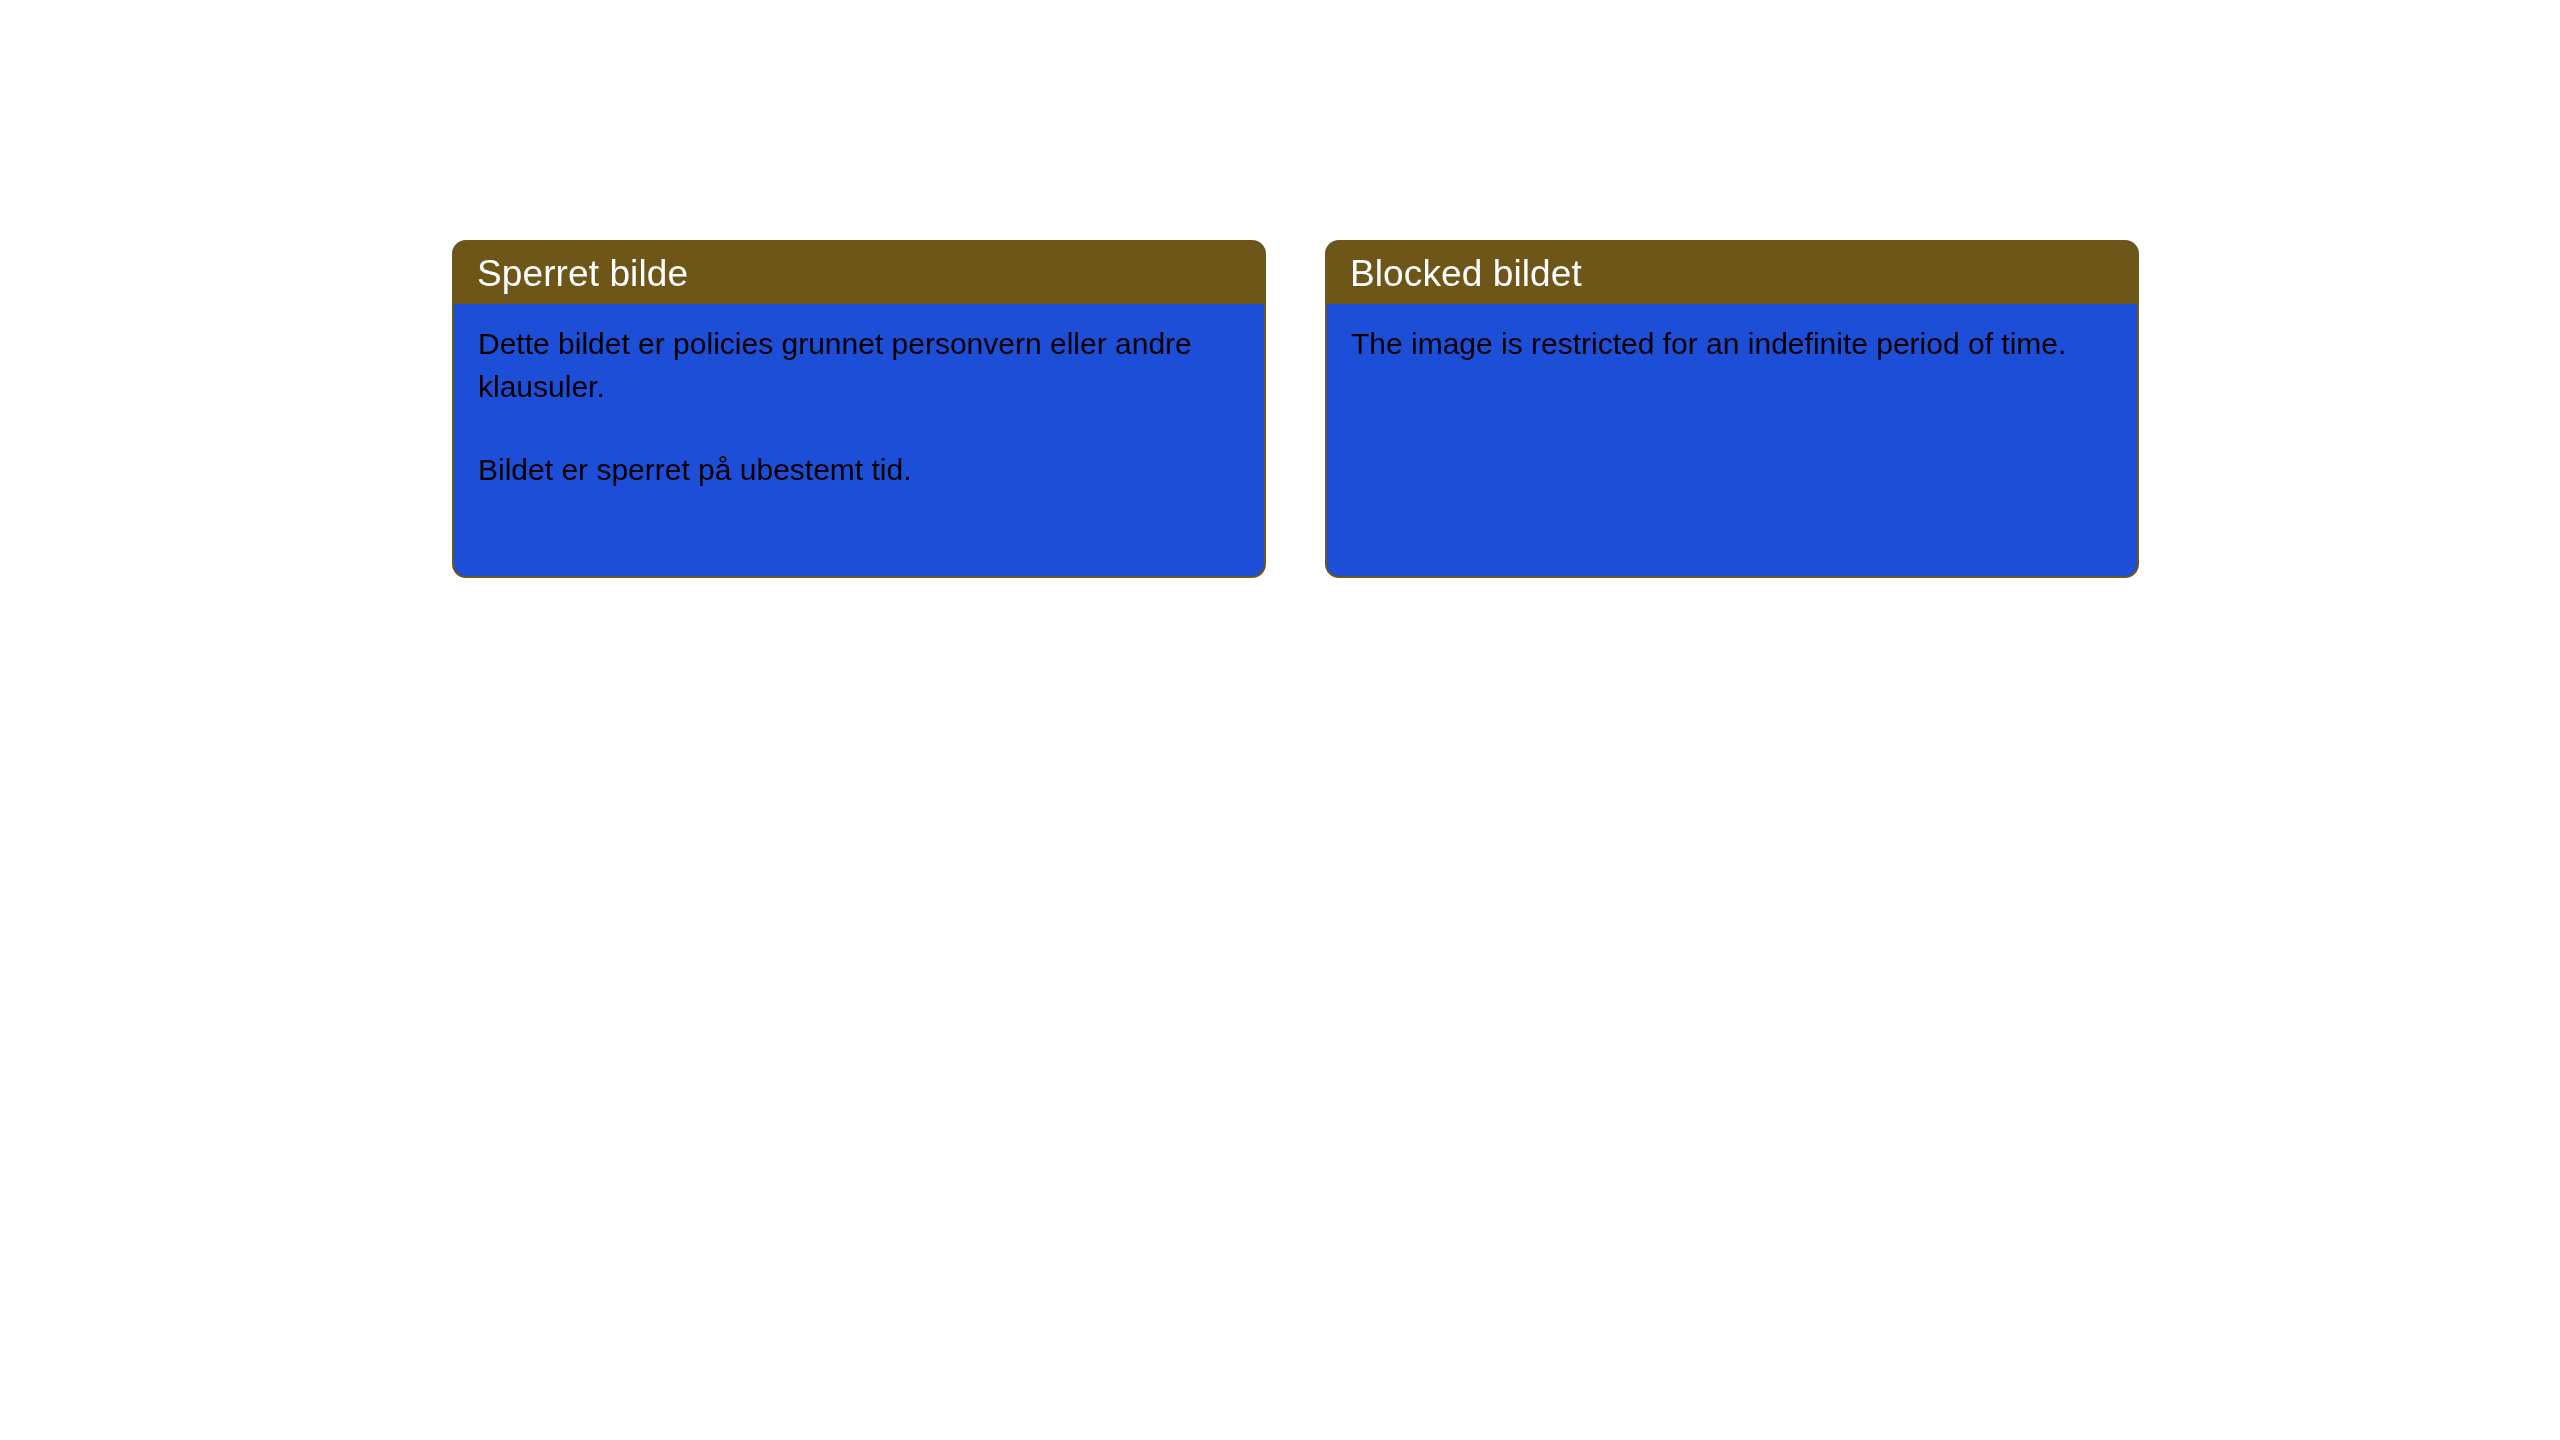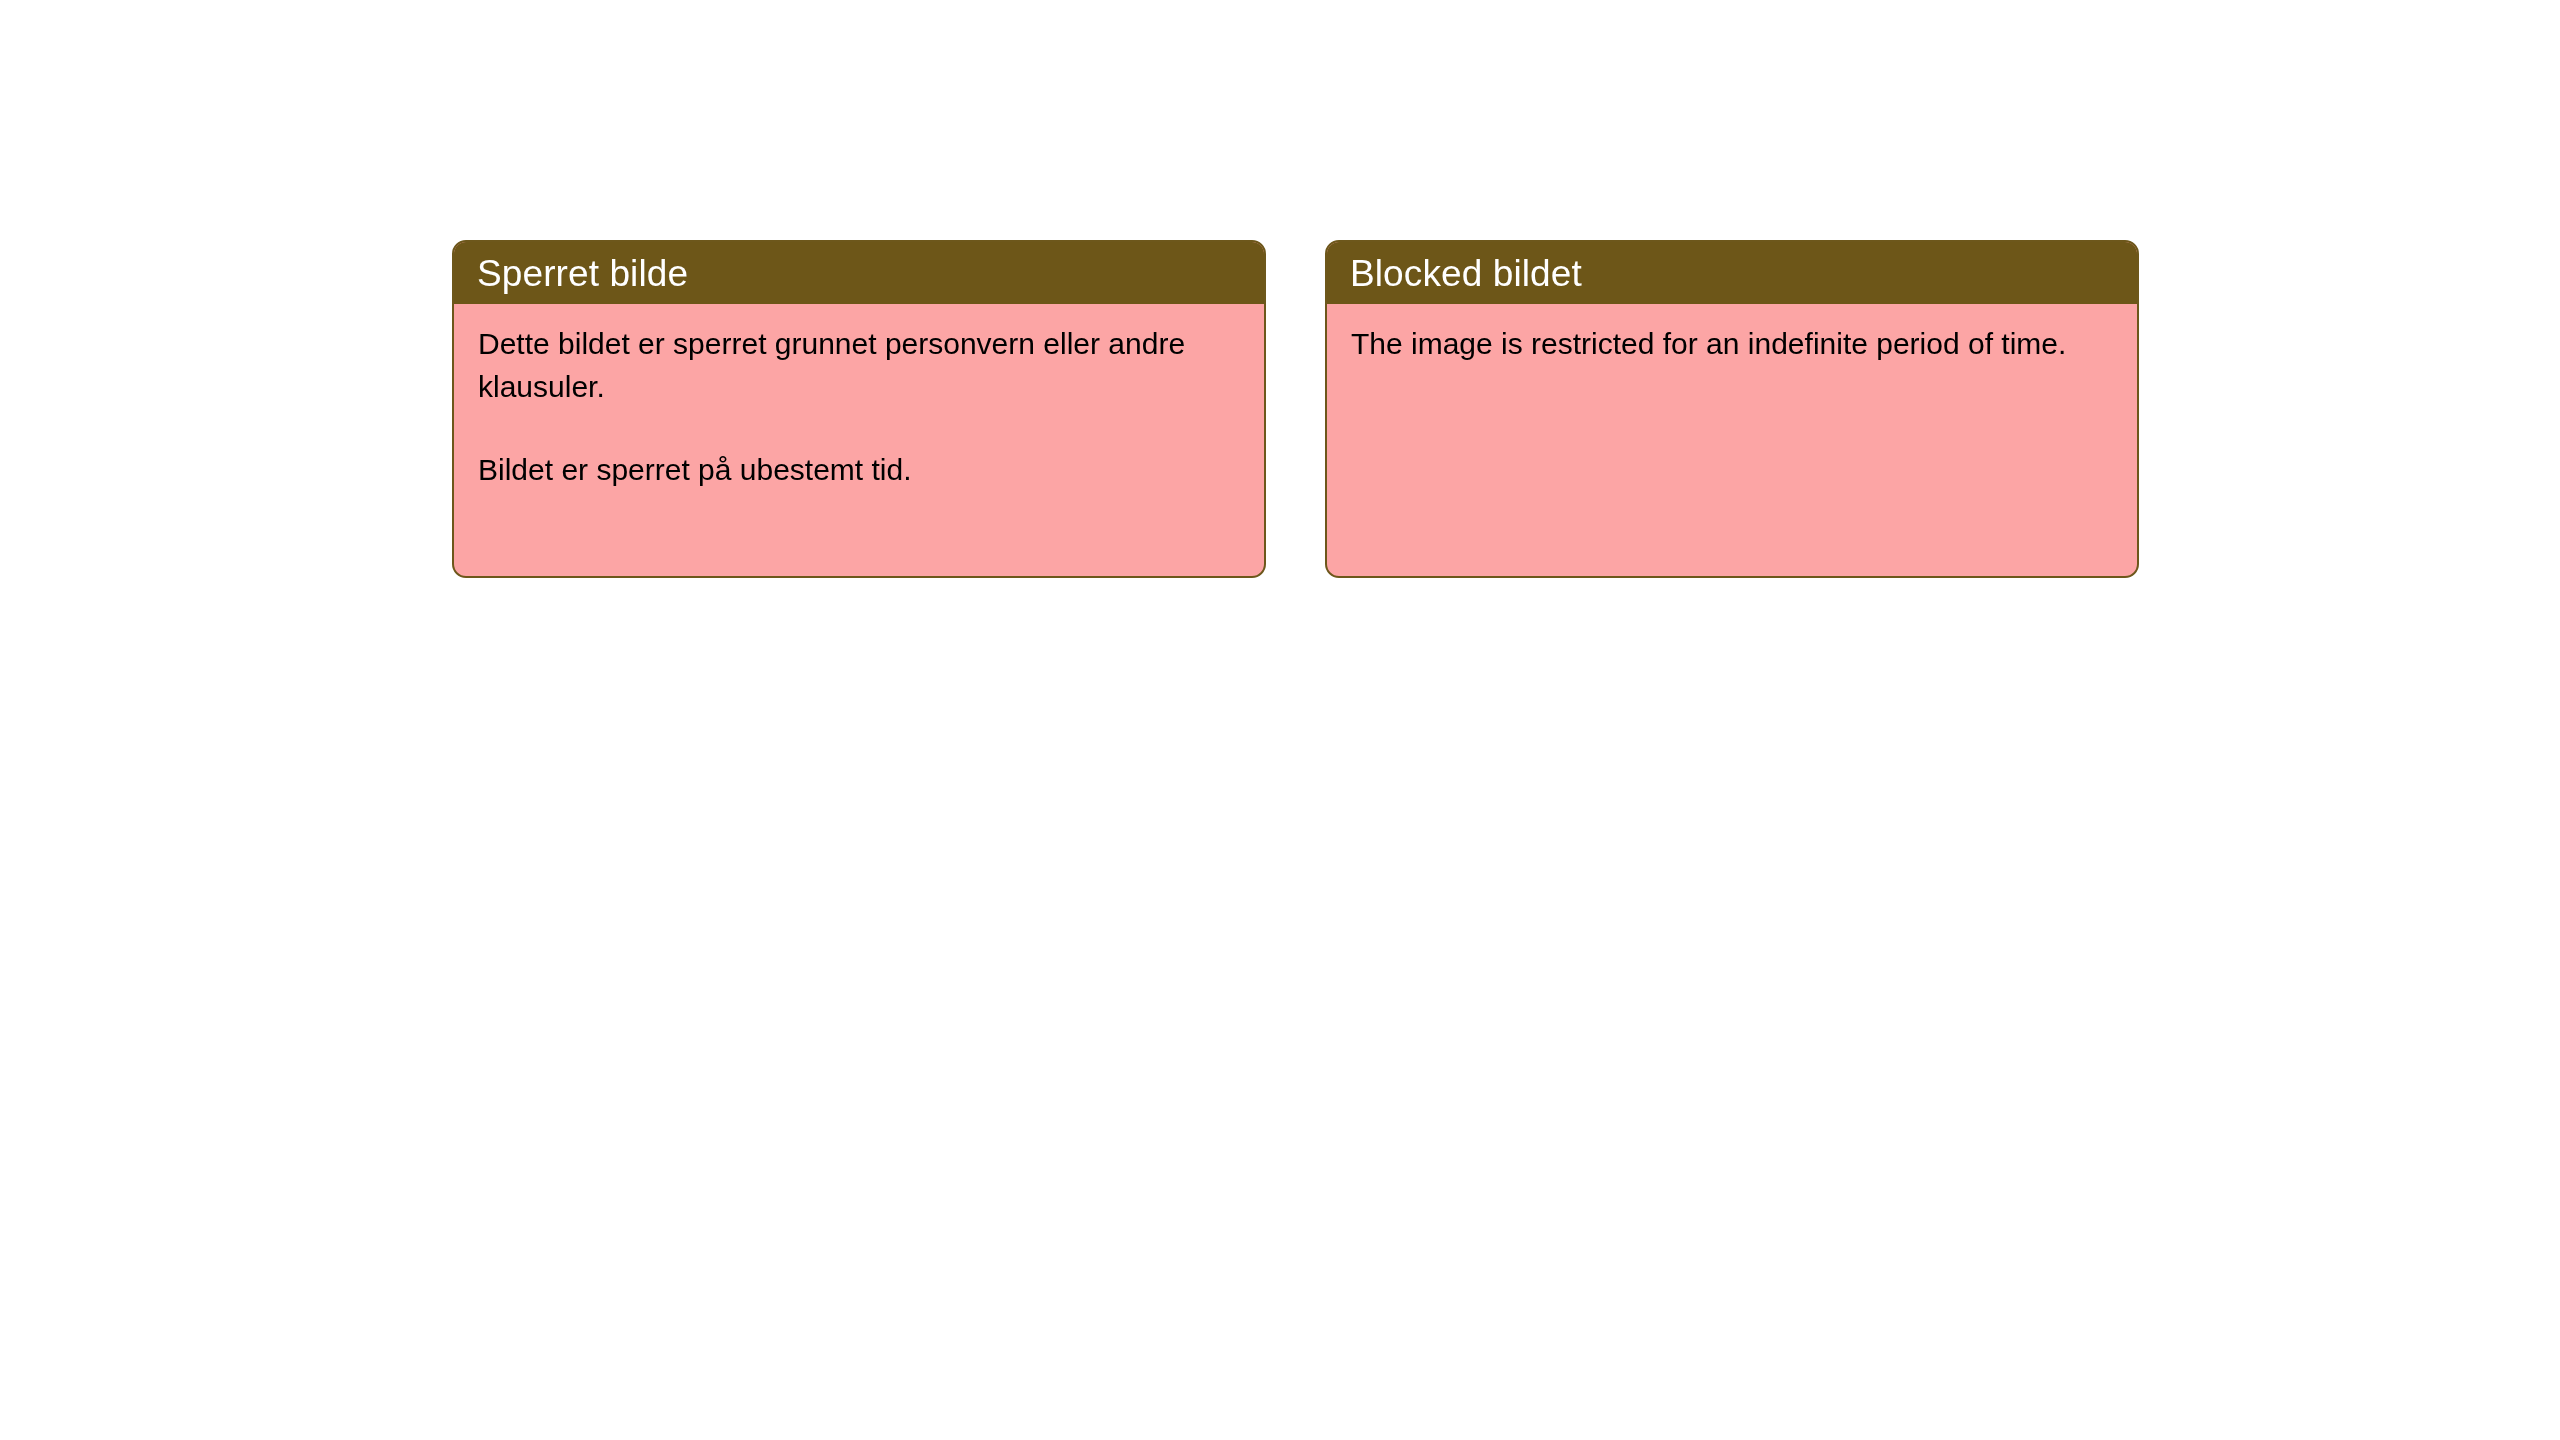--- a/index.html
+++ b/index.html
@@ -22,21 +22,21 @@
     width: 2560px;
     height: 1440px;
   }
 
   .notice-card {
     position: absolute;
     top: 240px;
     width: 814px;
     height: 338px;
     box-sizing: border-box;
-    background: #fca5a5;
+    background: #1d4ed8;
     border: 2px solid #6d571b;
     border-radius: 14px;
     overflow: hidden;
   }
 
   .notice-card.left  { left: 452px; }
   .notice-card.right { left: 1325px; }
 
   .card-header {
     height: 62px;
@@ -77,21 +77,21 @@
 </head>
 <body>
 
 <div id="stage">
 
   <div class="notice-card left">
     <div class="card-header">
       <span class="card-title">Sperret bilde</span>
     </div>
     <div class="card-body">
-      <p class="card-paragraph">Dette bildet er sperret grunnet personvern eller andre klausuler.</p>
+      <p class="card-paragraph">Dette bildet er policies grunnet personvern eller andre klausuler.</p>
       <p class="card-paragraph">Bildet er sperret på ubestemt tid.</p>
     </div>
   </div>
 
   <div class="notice-card right">
     <div class="card-header">
       <span class="card-title">Blocked bildet</span>
     </div>
     <div class="card-body">
       <p class="card-paragraph">The image is restricted for an indefinite period of time.</p>

